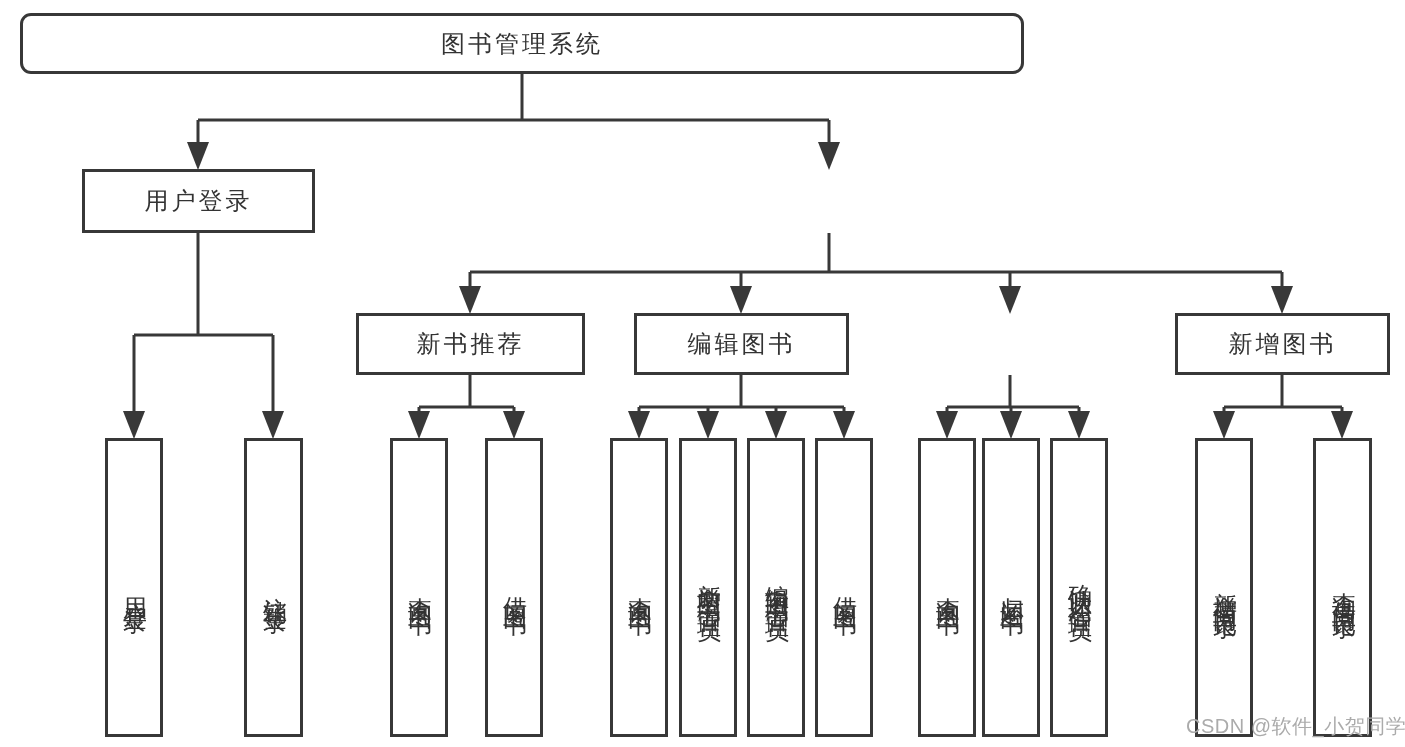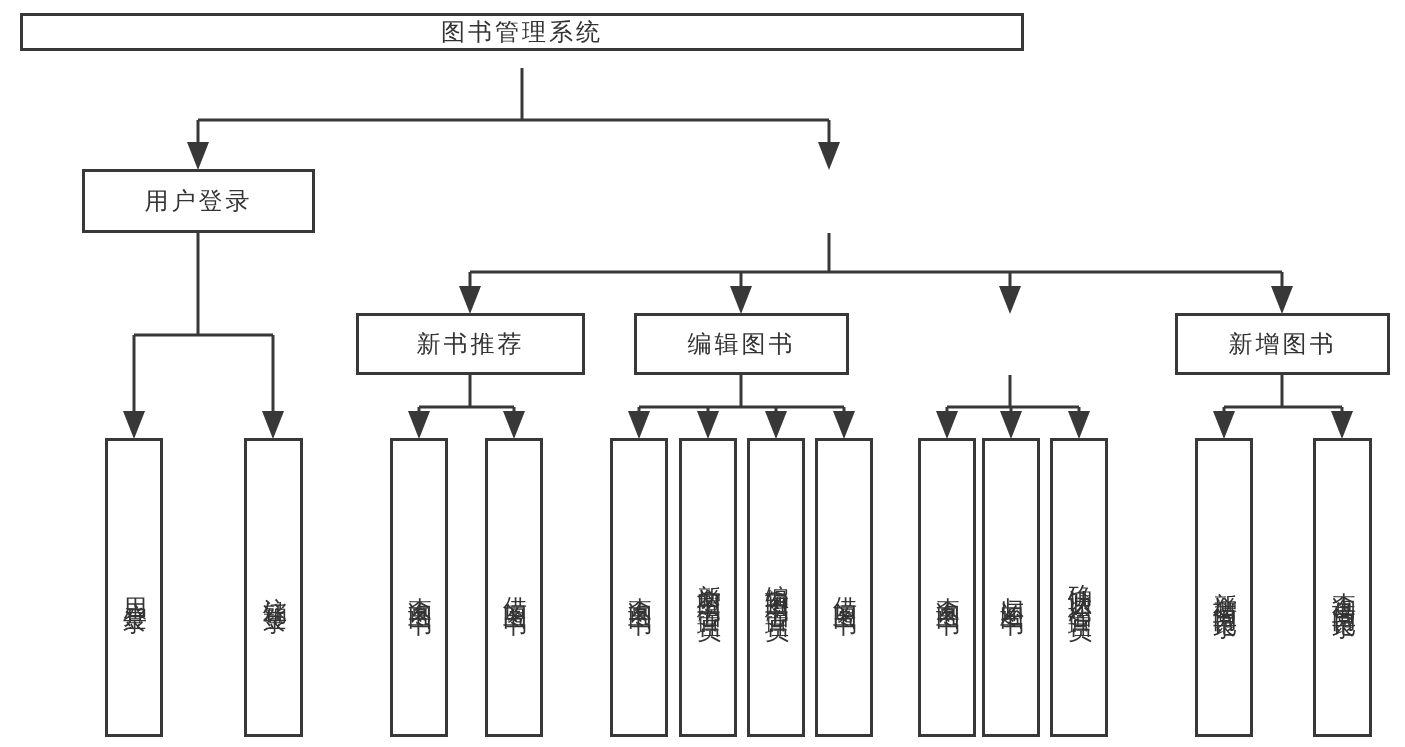--- a/index.html
+++ b/index.html
@@ -63,21 +63,21 @@
       <polygon points="765,411 787,411 776,439"></polygon>
       <polygon points="833,411 855,411 844,439"></polygon>
       <polygon points="936,411 958,411 947,439"></polygon>
       <polygon points="1000,411 1022,411 1011,439"></polygon>
       <polygon points="1068,411 1090,411 1079,439"></polygon>
       <polygon points="1213,411 1235,411 1224,439"></polygon>
       <polygon points="1331,411 1353,411 1342,439"></polygon>
     </g>
   </svg>
 
-  <div class="node" style="left:20px;top:13px;width:1004px;height:38px;">
+  <div class="node" style="left:20px;top:13px;width:1004px;height:61px;border-radius:11px;">
     <span>图书管理系统</span>
   </div>
 
   <div class="node" style="left:82px;top:169px;width:233px;height:64px;">
     <span>用户登录</span>
   </div>
 
   <div class="node" style="left:356px;top:313px;width:229px;height:62px;">
     <span>新书推荐</span>
   </div>
@@ -99,13 +99,14 @@
   <div class="leaf" style="left:747px;width:58px;">编辑图书（管理员）</div>
   <div class="leaf" style="left:815px;width:58px;">借阅图书</div>
 
   <div class="leaf" style="left:918px;width:58px;">查询图书</div>
   <div class="leaf" style="left:982px;width:58px;">归还图书</div>
   <div class="leaf" style="left:1050px;width:58px;">确认归还（管理员）</div>
 
   <div class="leaf" style="left:1195px;width:58px;">新增借阅记录</div>
   <div class="leaf" style="left:1313px;width:59px;">查询借阅记录</div>
 
+  <div class="watermark">CSDN @软件_小贺同学</div>
 </div>
 
 </body></html>

